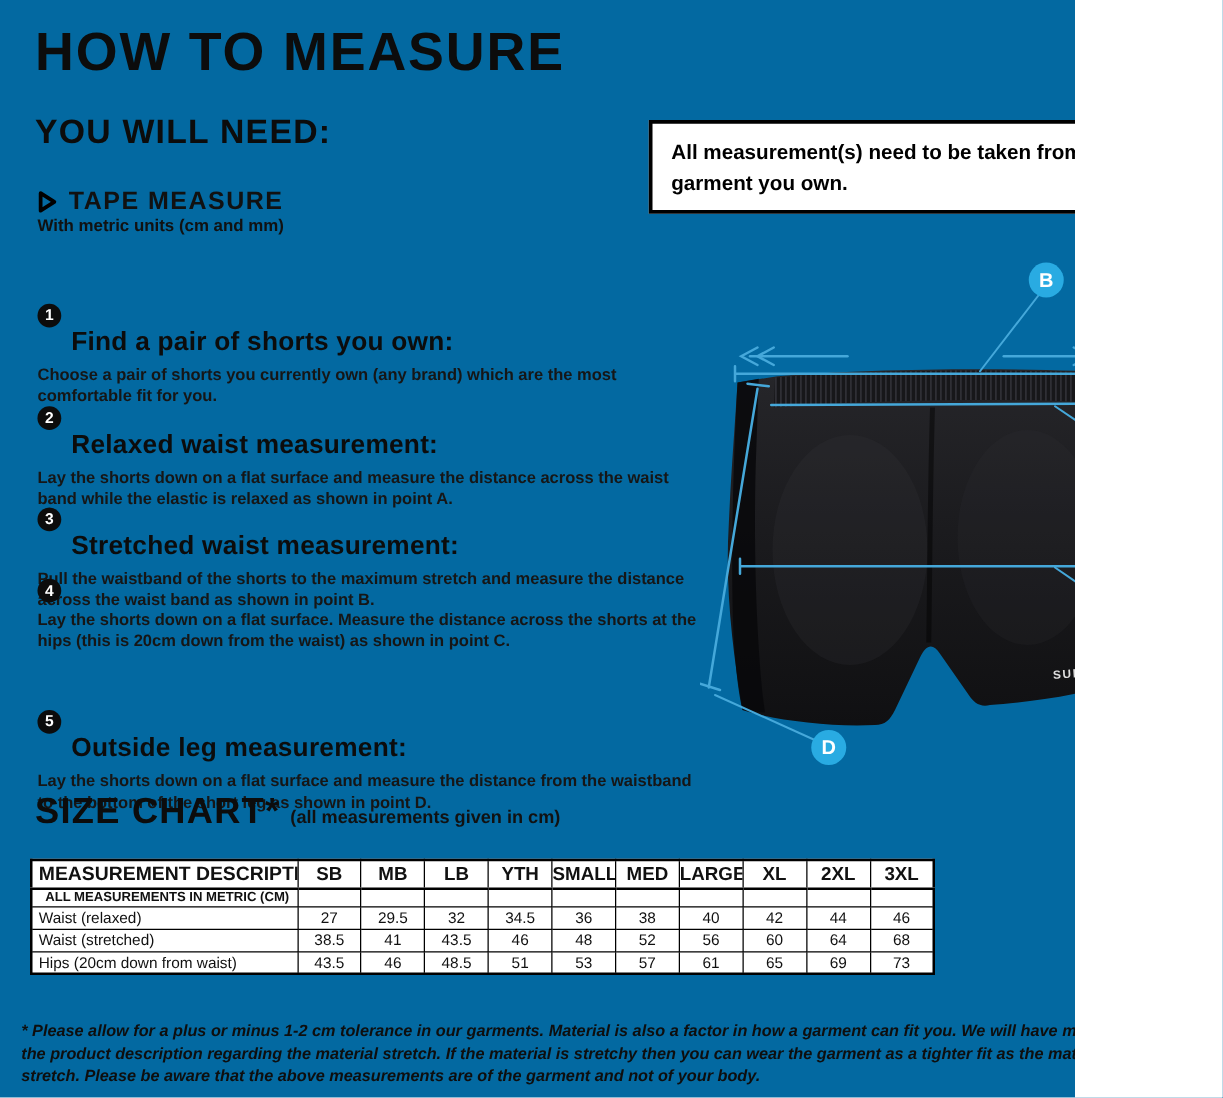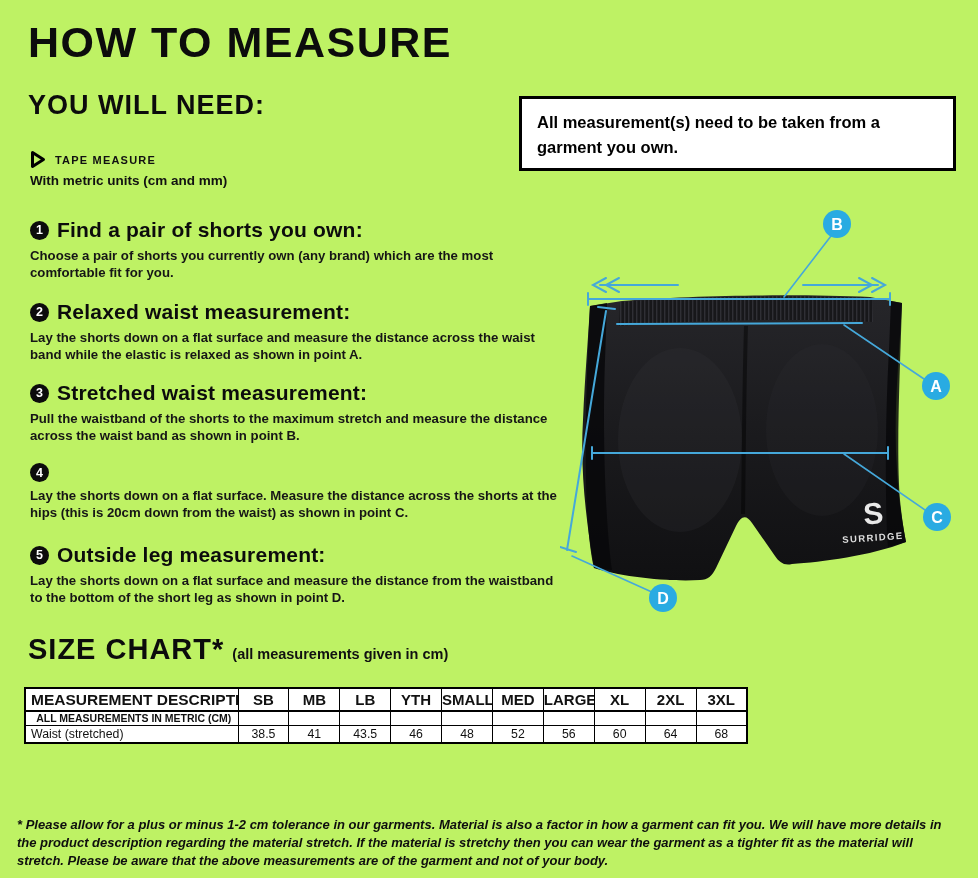--- a/index.html
+++ b/index.html
@@ -1,38 +1,38 @@
 <!DOCTYPE html>
 <html style="--accent: #29ABE2; --line: #45A8DA;"><head>
 <meta charset="utf-8">
 <style>
   * { margin:0; padding:0; box-sizing:border-box; }
   html,body { background:#fff; }
   body { font-family:"Liberation Sans", sans-serif; color:#111; }
-  .page { position:relative; width:978px; height:878px; background:#bef264; overflow:hidden; }
+  .page { position:relative; width:860px; height:878px; background:#0369a1; overflow:hidden; }
 
   .title { position:absolute; left:28px; top:18px; font-size:43px; font-weight:bold;
            letter-spacing:1.5px; color:#0c0c0c; }
   .ywn   { position:absolute; left:28px; top:90px; font-size:27px; font-weight:bold;
            letter-spacing:1px; color:#0c0c0c; }
 
   .tape  { position:absolute; left:30px; top:150px; display:flex; align-items:center; gap:9px; }
-  .tape-label { font-size:11px; font-weight:bold; letter-spacing:1.2px; }
+  .tape-label { font-size:20px; font-weight:bold; letter-spacing:1.2px; }
   .tape-sub { position:absolute; left:30px; top:173px; font-size:13.5px; font-weight:bold; }
 
   .note-box { position:absolute; left:519px; top:96px; width:437px; height:75px;
               border:3px solid #000; padding:11px 15px; font-size:16.5px; font-weight:bold;
               line-height:1.5; color:#000; background:#fff; }
 
   .step { position:absolute; left:30px; width:528px; }
   .step-head { display:flex; align-items:center; gap:8px; }
   .step-num { width:19px; height:19px; min-width:19px; border-radius:50%; background:#0c0c0c;
               color:#fff; font-size:12.5px; font-weight:bold; display:flex; align-items:center;
               justify-content:center; }
-  .step-heading { font-size:21px; font-weight:bold; letter-spacing:0.2px; color:#0c0c0c; }
+  .step-heading { font-size:21px; font-weight:bold; letter-spacing:0.2px; color:#0c0c0c;margin-top:44px; }
   .step-body { margin-top:5px; font-size:13.2px; font-weight:bold; line-height:1.3; color:#161616; }
 
   .size-chart-head { position:absolute; left:28px; top:633px; display:flex; align-items:baseline; gap:8px; }
   .size-chart-head h2 { font-size:29px; font-weight:bold; letter-spacing:1px; color:#0c0c0c; }
   .size-chart-sub { font-size:14.5px; font-weight:bold; }
 
   table.size-chart { position:absolute; left:24px; top:687px; width:724px;
                      border-collapse:collapse; table-layout:fixed; background:#fff; }
   table.size-chart th, table.size-chart td { border:1px solid #000; text-align:center;
                      overflow:hidden; white-space:nowrap; }
@@ -158,31 +158,57 @@
           <td></td>
           <td></td>
           <td></td>
           <td></td>
           <td></td>
           <td></td>
           <td></td>
           <td></td>
         </tr>
         <tr class="data-row">
+          <td class="desc">Waist (relaxed)</td>
+          <td>27</td>
+          <td>29.5</td>
+          <td>32</td>
+          <td>34.5</td>
+          <td>36</td>
+          <td>38</td>
+          <td>40</td>
+          <td>42</td>
+          <td>44</td>
+          <td>46</td>
+        </tr>
+        <tr class="data-row">
           <td class="desc">Waist (stretched)</td>
           <td>38.5</td>
           <td>41</td>
           <td>43.5</td>
           <td>46</td>
           <td>48</td>
           <td>52</td>
           <td>56</td>
           <td>60</td>
           <td>64</td>
           <td>68</td>
+        </tr>
+        <tr class="data-row">
+          <td class="desc">Hips (20cm down from waist)</td>
+          <td>43.5</td>
+          <td>46</td>
+          <td>48.5</td>
+          <td>51</td>
+          <td>53</td>
+          <td>57</td>
+          <td>61</td>
+          <td>65</td>
+          <td>69</td>
+          <td>73</td>
         </tr>
       </tbody>
   </table>
 
   <p class="footnote">* Please allow for a plus or minus 1-2 cm tolerance in our garments. Material is also a factor in how a garment can fit you. We will have more details in the product description regarding the material stretch.  If the material is stretchy then you can wear the garment as a tighter fit as the material will stretch.  Please be aware that the above measurements are of the garment and not of your body.</p>
 
   <svg class="shorts-svg" width="418" height="440" viewBox="0 0 418 440">
     <defs>
       <linearGradient id="bodyGrad" x1="0" y1="0" x2="0" y2="1">
         <stop offset="0" stop-color="#26262a"></stop>

